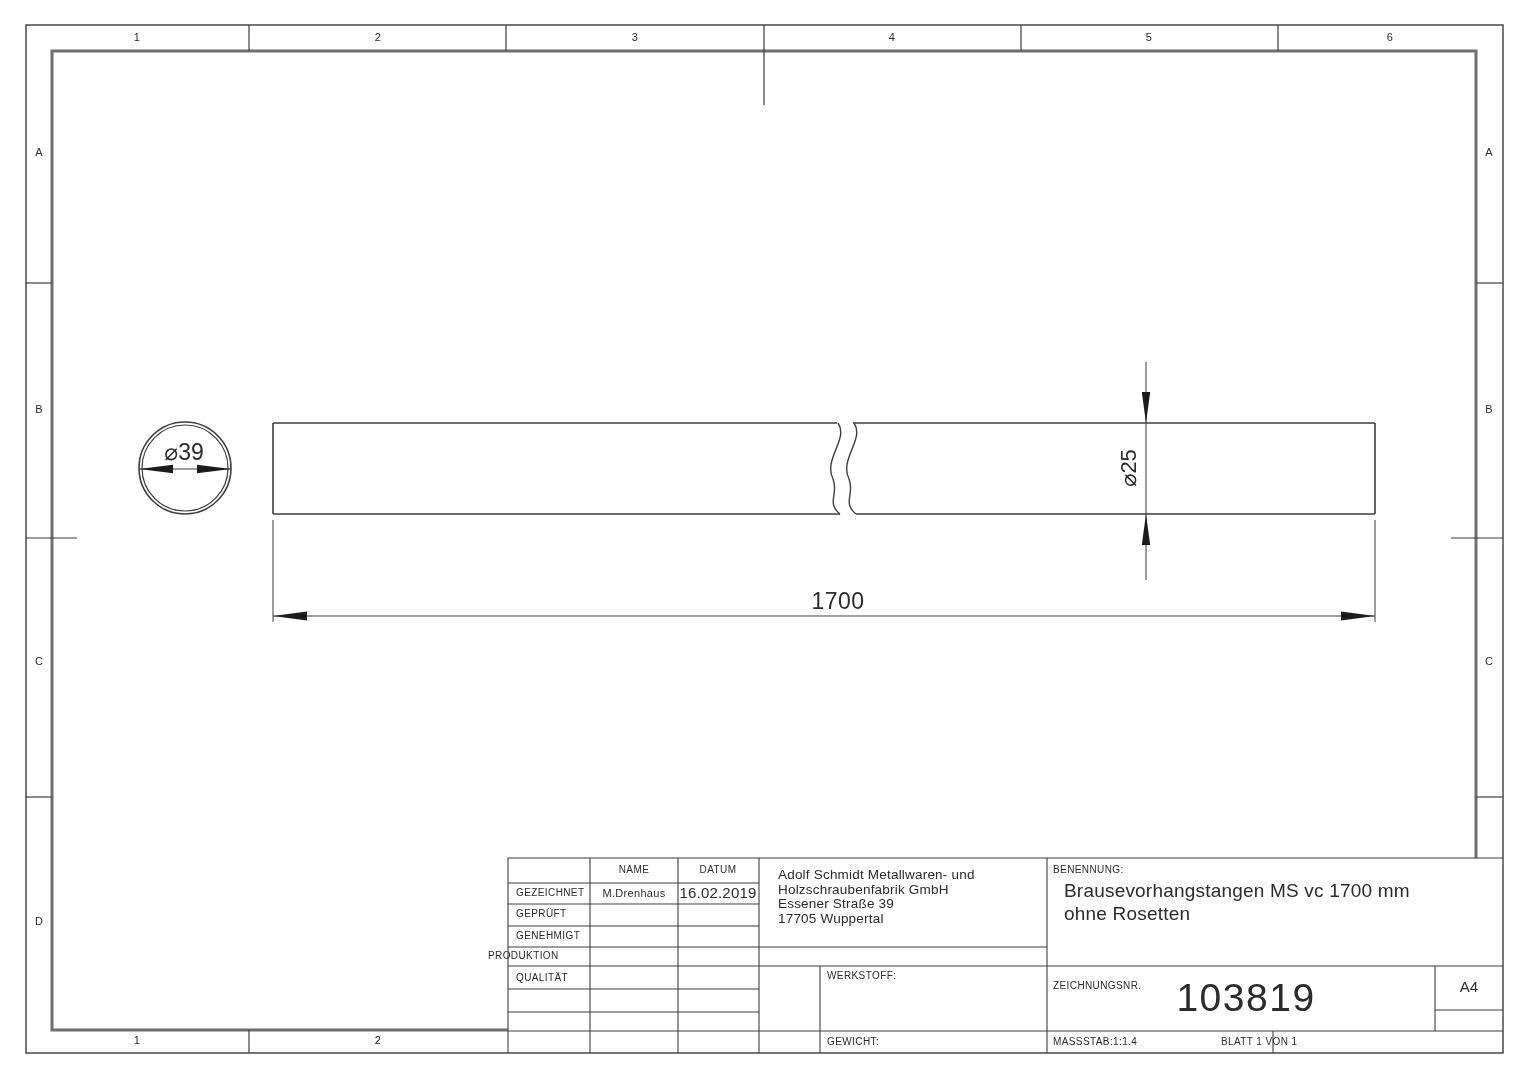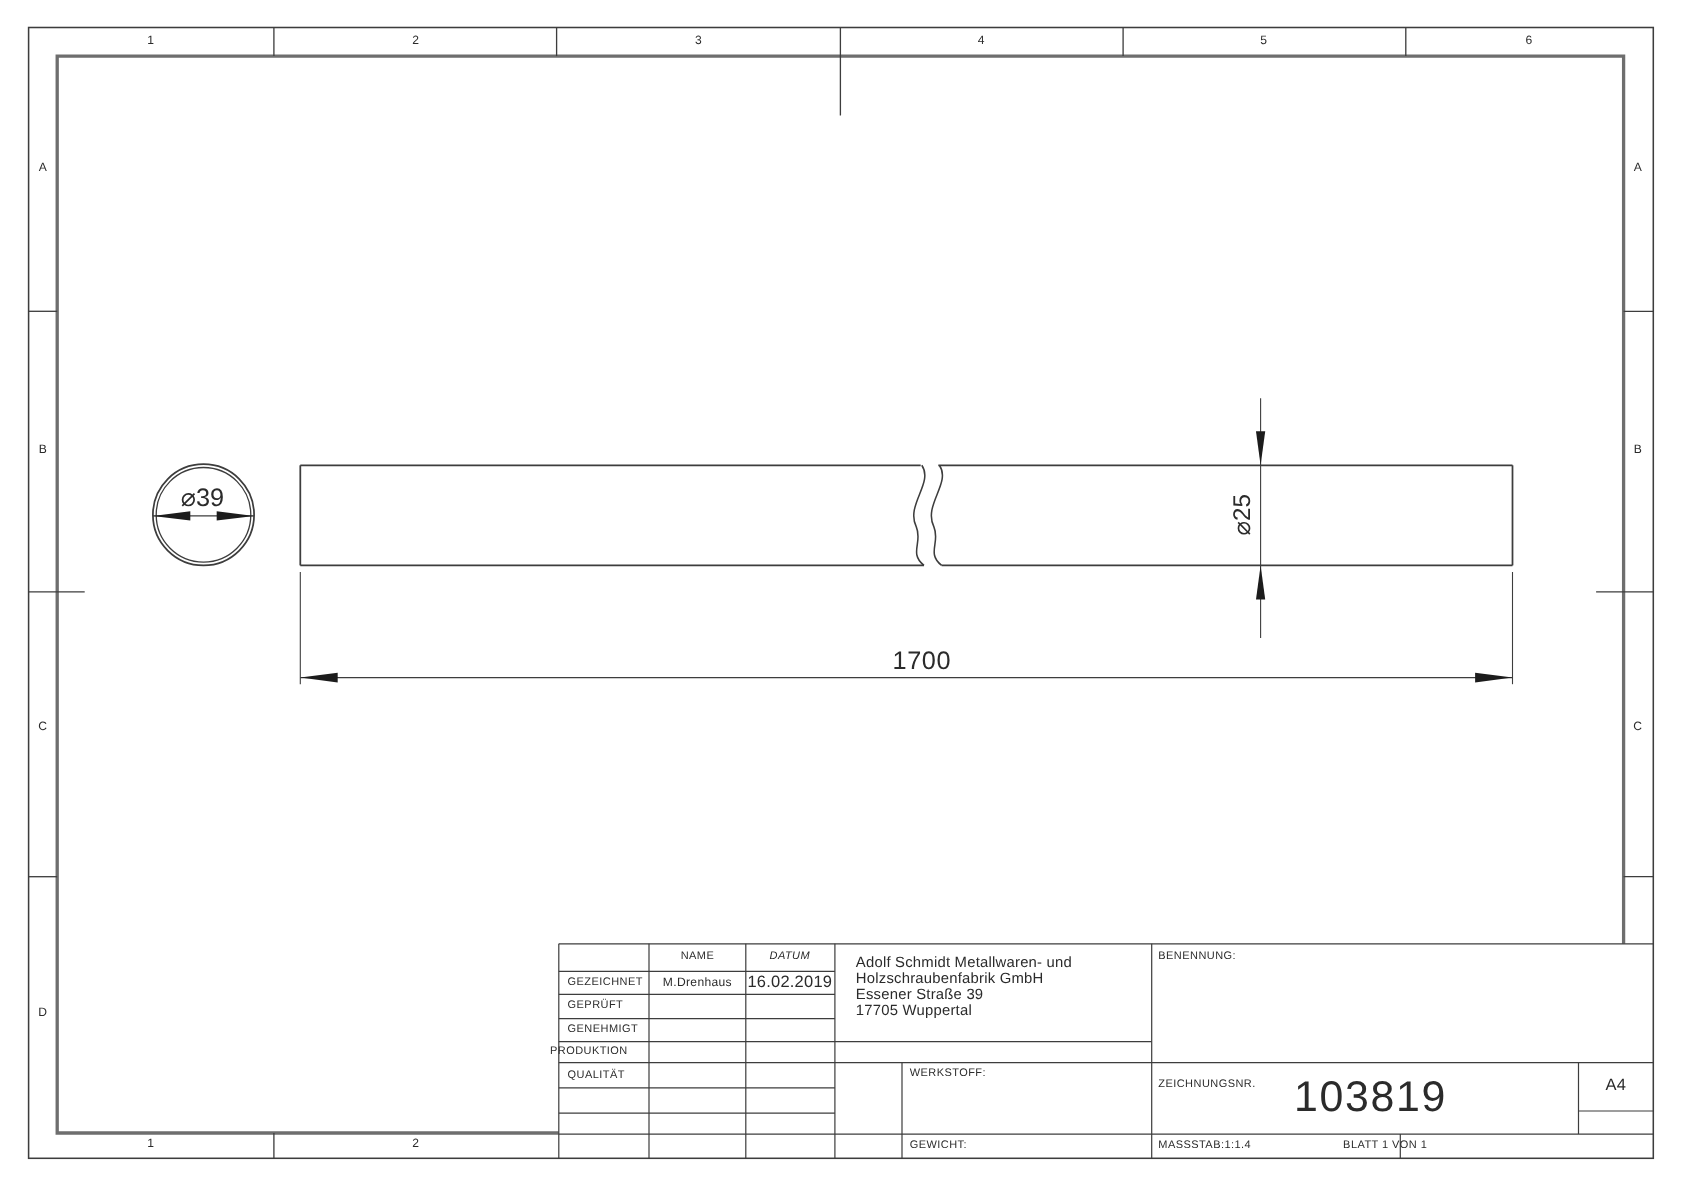--- a/index.html
+++ b/index.html
@@ -134,42 +134,44 @@
   <div class="t zl cc" style="left:39px;top:922px;">D</div>
   <div class="t zl cc" style="left:1489px;top:153px;">A</div>
   <div class="t zl cc" style="left:1489px;top:410px;">B</div>
   <div class="t zl cc" style="left:1489px;top:662px;">C</div>
 
   <div class="t cc" style="left:184px;top:452px;font-size:23px;">⌀39</div>
   <div class="t rot" style="left:1129px;top:468px;font-size:22px;">⌀25</div>
   <div class="t s23 cc" style="left:838px;top:601px;">1700</div>
 
   <div class="t s10 cc" style="left:634px;top:870px;">NAME</div>
-  <div class="t s10 cc" style="left:718px;top:870px;font-style:italic;">DATUM</div>
+  <div class="t s10 cc" style="left:718px;top:870px;">DATUM</div>
 
   <div class="t s10" style="left:516px;top:888px;">GEZEICHNET</div>
   <div class="t s11 cc" style="left:634px;top:894px;">M.Drenhaus</div>
   <div class="t s15 cc" style="left:718px;top:893px;">16.02.2019</div>
   <div class="t s10" style="left:516px;top:909px;">GEPRÜFT</div>
   <div class="t s10" style="left:516px;top:931px;">GENEHMIGT</div>
-  <div class="t s10" style="left:500px;top:951px;">PRODUKTION</div>
+  <div class="t s10" style="left:488px;top:951px;">PRODUKTION</div>
   <div class="t s10" style="left:516px;top:973px;">QUALITÄT</div>
 
   <div class="t s13" style="left:778px;top:868px;">
     <div>Adolf Schmidt Metallwaren- und</div>
     <div>Holzschraubenfabrik GmbH</div>
     <div>Essener Straße 39</div>
     <div>17705 Wuppertal</div>
   </div>
 
   <div class="t s10" style="left:827px;top:971px;">WERKSTOFF:</div>
   <div class="t s10" style="left:827px;top:1037px;">GEWICHT:</div>
 
   <div class="t s10" style="left:1053px;top:865px;">BENENNUNG:</div>
   <div class="t s19" style="left:1064px;top:880px;">
+    <div>Brausevorhangstangen MS vc 1700 mm</div>
+    <div>ohne Rosetten</div>
   </div>
 
   <div class="t s10" style="left:1053px;top:971px;margin-top:10px;">ZEICHNUNGSNR.</div>
   <div class="t s39 cc" style="left:1246px;top:998px;">103819</div>
   <div class="t s15 cc" style="left:1469px;top:987px;">A4</div>
 
   <div class="t s10" style="left:1053px;top:1037px;">MASSSTAB:1:1.4</div>
   <div class="t s10" style="left:1221px;top:1037px;">BLATT 1 VON 1</div>
 
 </div>

